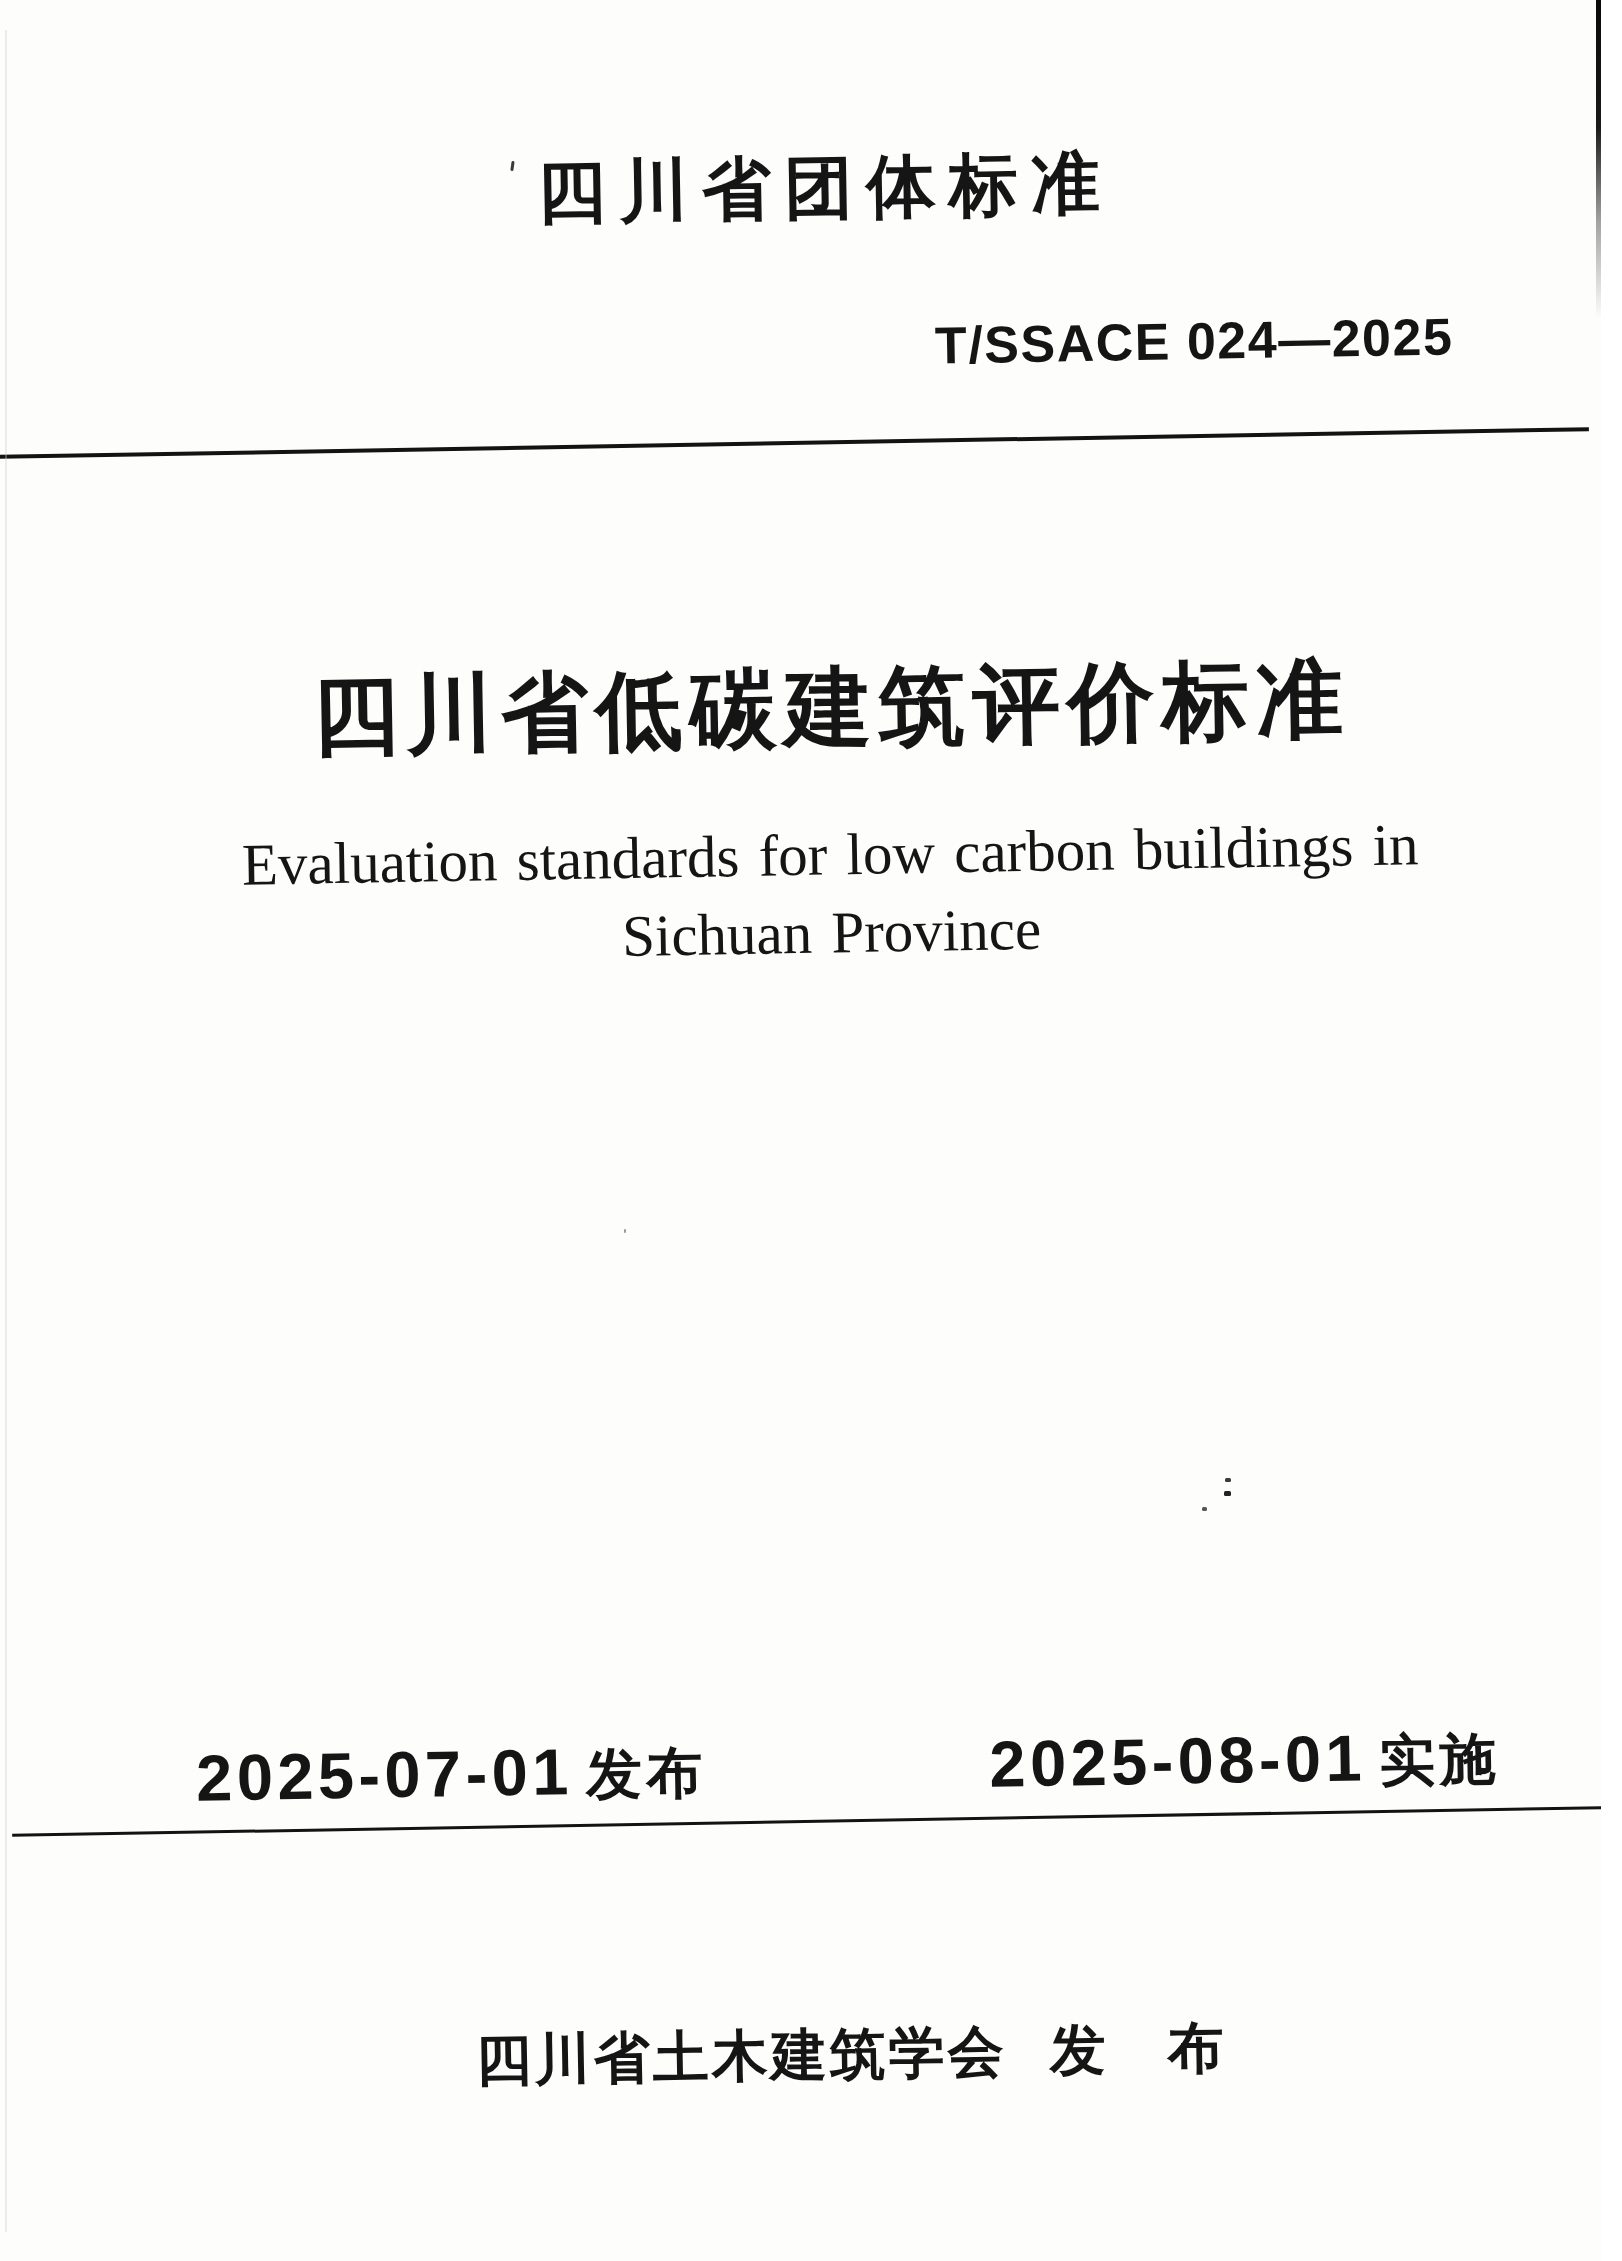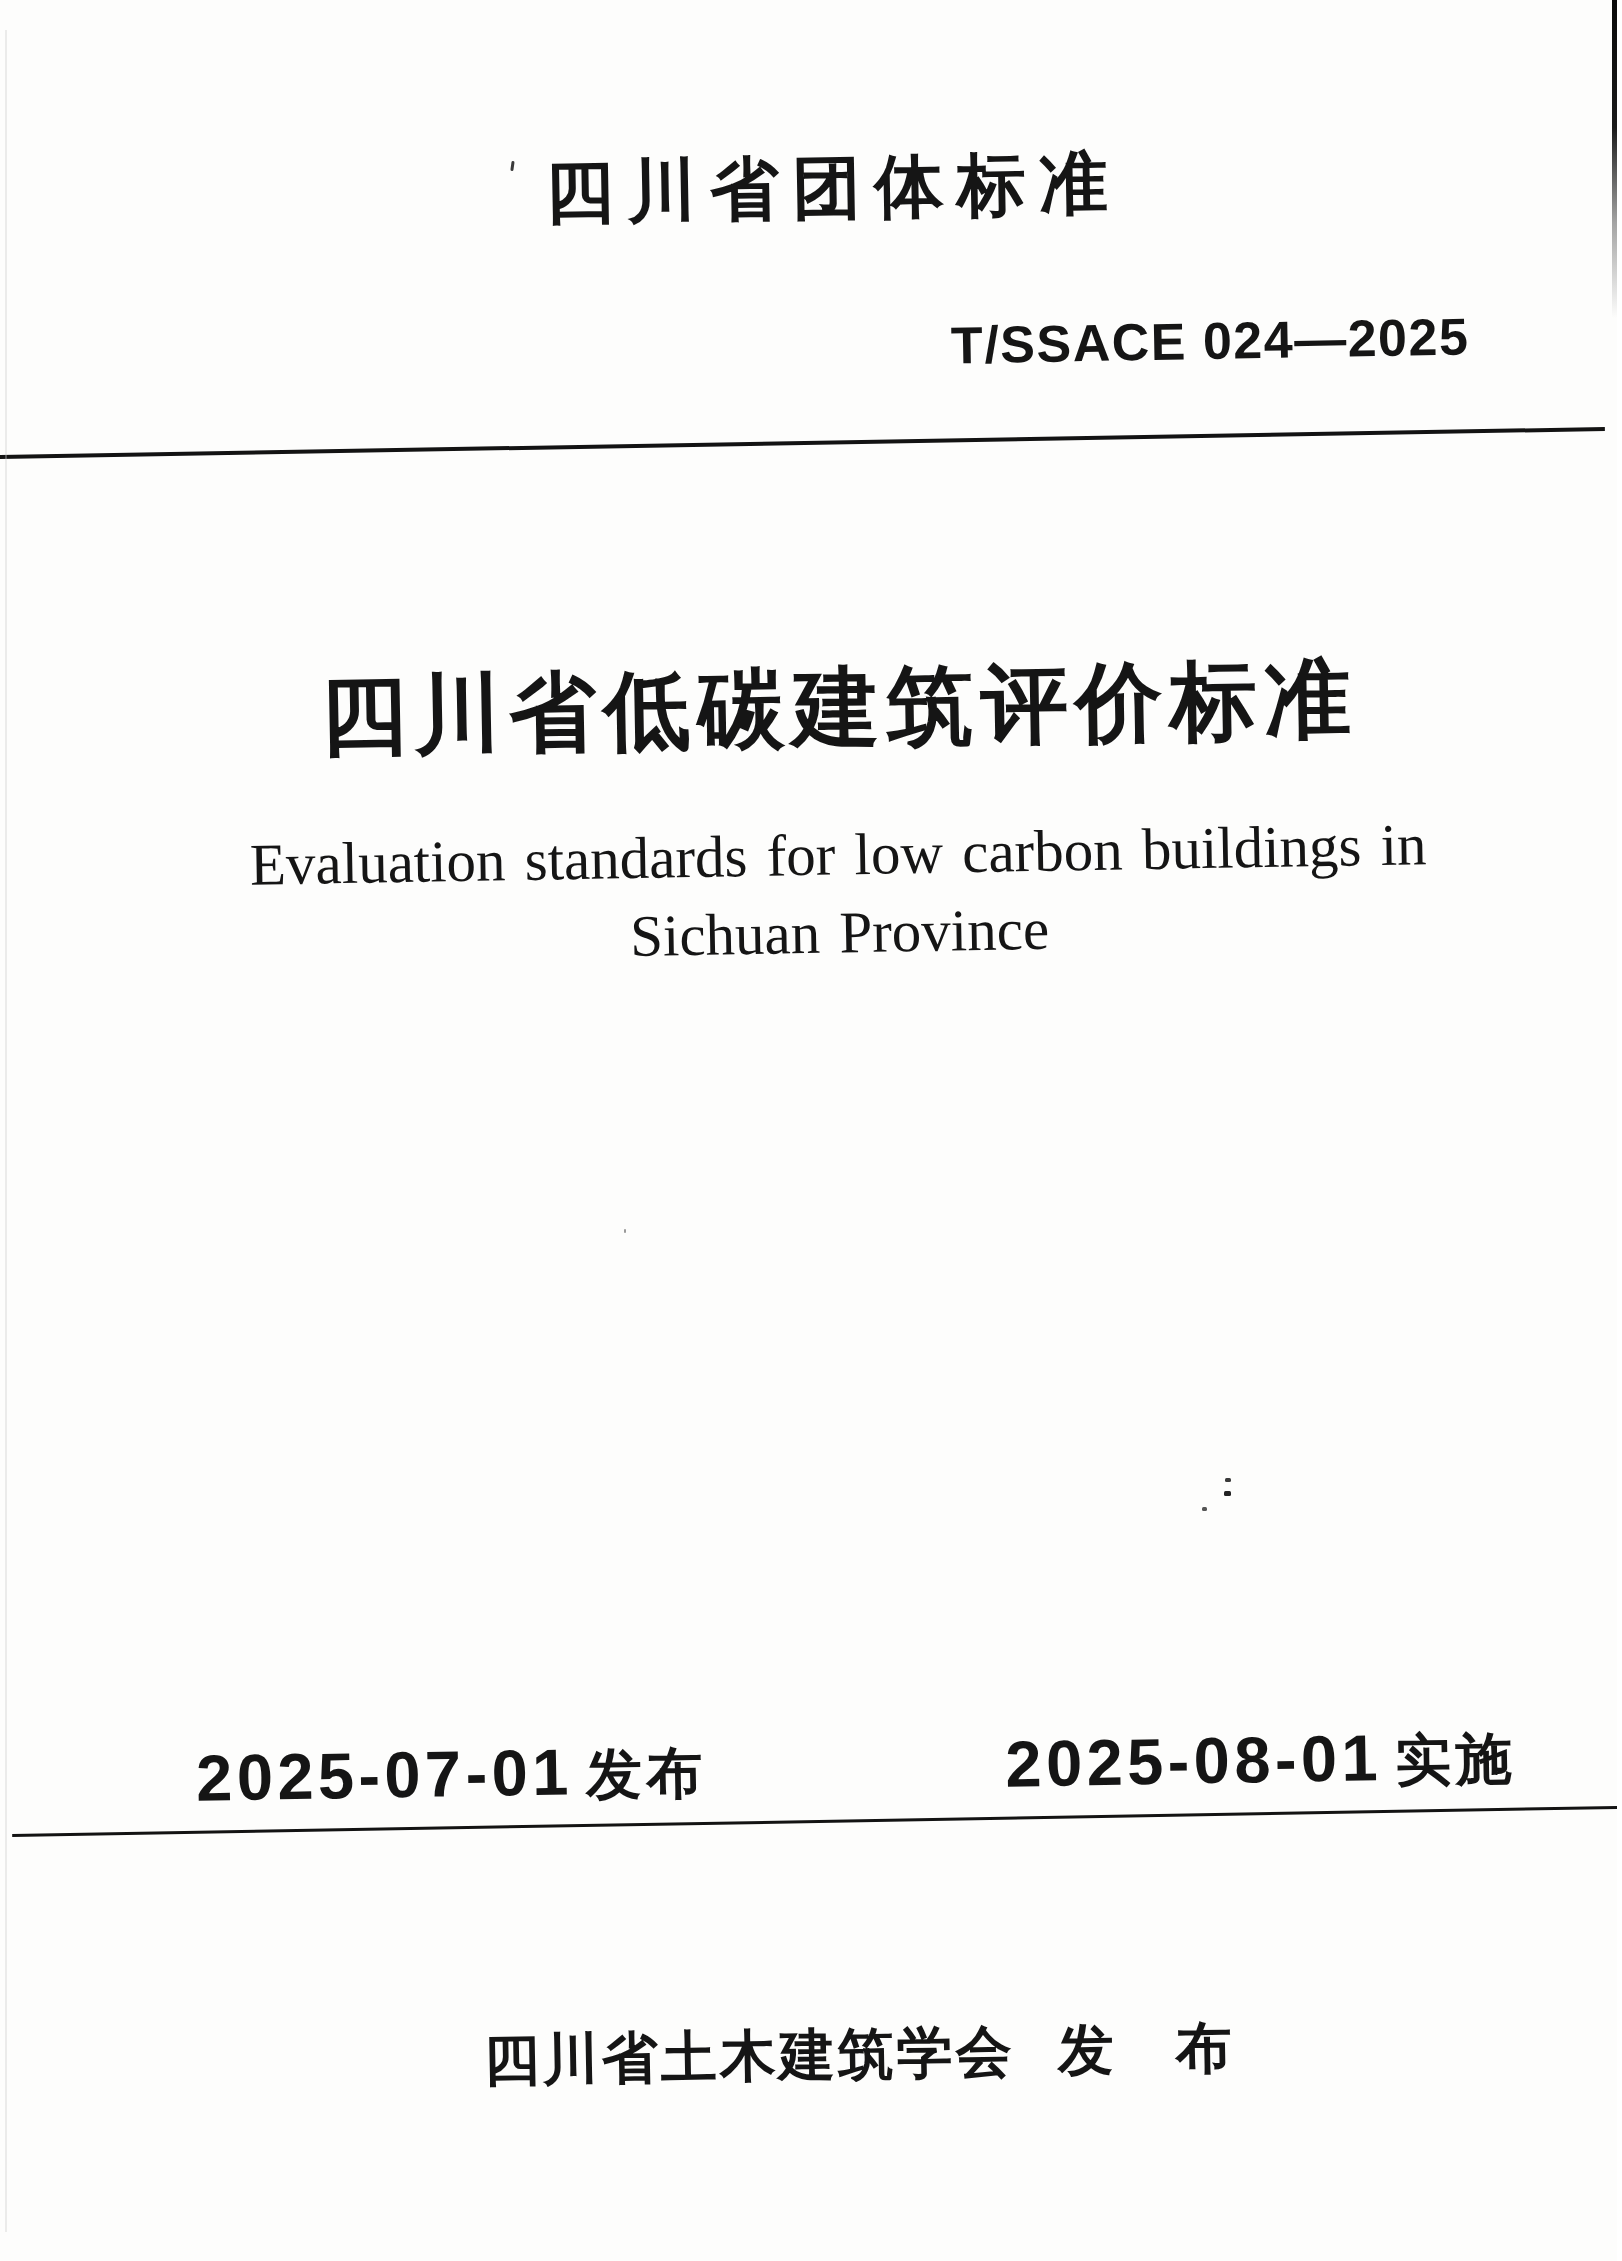--- a/index.html
+++ b/index.html
@@ -7,21 +7,20 @@
     --ink:#151515;
     --paper:#fdfdfc;
   }
   .scan{
     position:relative;
     width:1601px;height:2261px;
     background:var(--paper);
     overflow:hidden;
     font-family:"Liberation Sans","DejaVu Sans",sans-serif;
     color:var(--ink);
-    padding-left:16px;
   }
   
   .page{
     position:absolute;inset:0;
     transform:rotate(-1deg);
     transform-origin:50% 50%;
   }
   .content{
     position:absolute;left:69px;right:0;top:0;bottom:0;
   }

